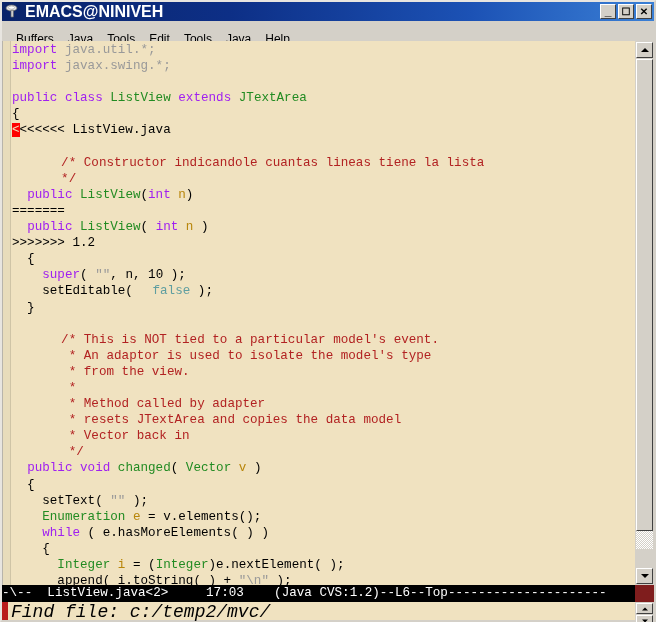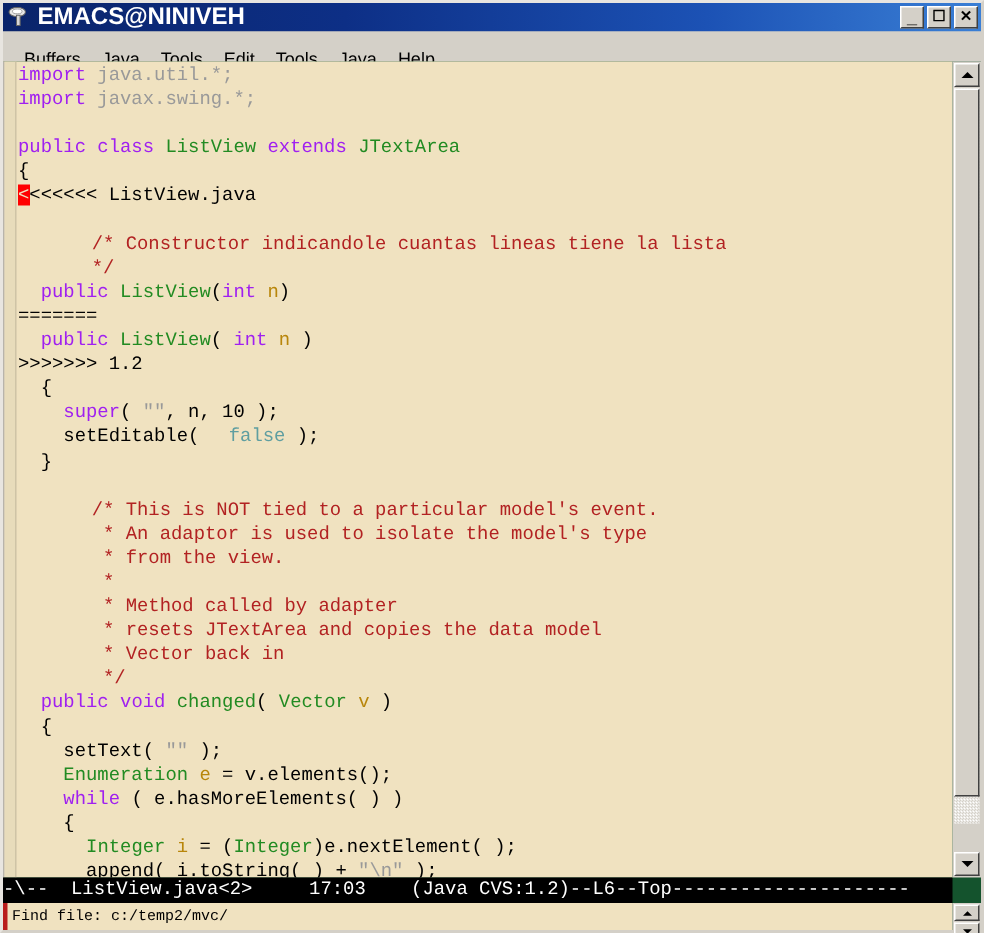--- a/index.html
+++ b/index.html
@@ -76,21 +76,21 @@
     font-family:"Liberation Sans",sans-serif;
     font-size:12px;color:#000;
     padding:1px 7px 2px 7px;
     white-space:nowrap;
     cursor:default;
   }
 
   
   .editor-wrap{
     position:absolute;left:2px;top:41px;right:2px;bottom:2px;
-    background:#14532d;
+    background:#7f1d1d;
     box-sizing:border-box;
   }
   .code-pane{
     position:absolute;left:0;top:0;right:19px;height:544px;
     background:#f0e2c0;
     overflow:hidden;
     box-sizing:border-box;
     border-left:1px solid #b8b4ab;
   }
   .fringe{
@@ -127,25 +127,26 @@
     font-family:"Liberation Mono","DejaVu Sans Mono",monospace;
     font-size:12.6px;line-height:17px;
     white-space:pre;overflow:hidden;
     box-sizing:border-box;
   }
   
   .minibuffer{
     position:absolute;left:0;right:19px;top:561px;bottom:0;
     background:#f0e2c0;
     font-family:"Liberation Mono","DejaVu Sans Mono",monospace;
-    font-size:10px;line-height:16px;
+    font-size:18px;line-height:16px;
     color:#000;white-space:pre;
     padding:2px 0 0 3px;
     box-sizing:border-box;
-    border-left:3px solid #b91c1c;
+    border-left:6px solid #b91c1c;
+    font-style:italic;
   }
 
   
   .sbar{
     position:absolute;right:0;width:19px;
     background:#d4d0c8;
     box-sizing:border-box;
   }
   .sbar.main{top:0;height:544px;}
   .sbar.mini{top:561px;bottom:0;}

